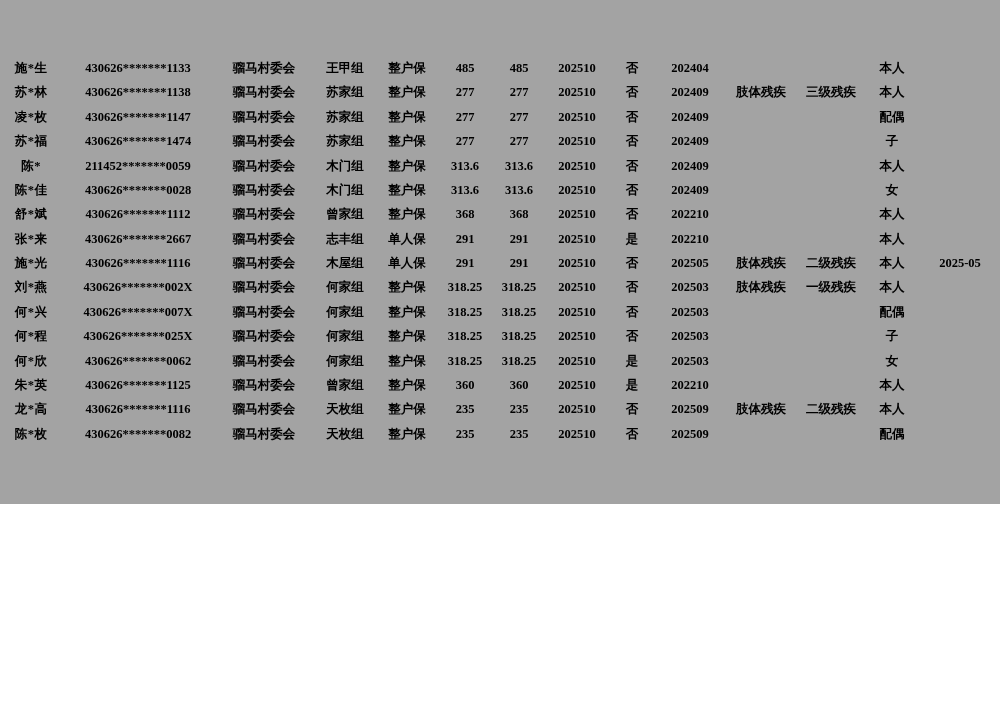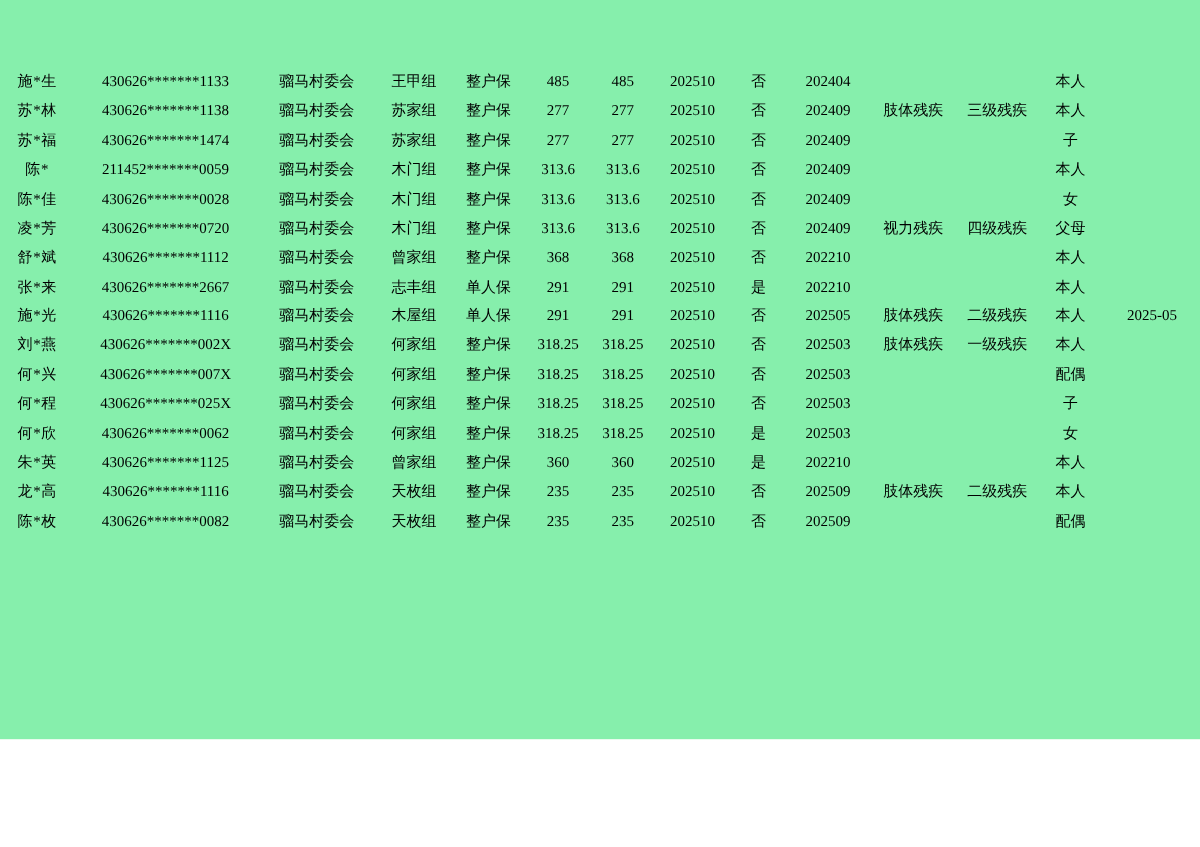--- a/index.html
+++ b/index.html
@@ -10,23 +10,24 @@
   body {
     width: 1000px;
     height: 706px;
     font-family: "Liberation Serif", "DejaVu Serif", serif;
     color: #000000;
     overflow: hidden;
   }
   .page {
     position: relative;
     width: 1000px;
-    height: 616px;
-    background: #86efac;
+    height: 504px;
+    background: #a3a3a3;
     box-sizing: border-box;
+    font-weight: bold;
   }
   .sheet {
     position: absolute;
     left: 0;
     top: 56px;
     width: 1000px;
   }
   table.grid {
     border-collapse: collapse;
     width: 1000px;
@@ -121,20 +122,36 @@
             <td class="cell-num">277</td>
             <td class="cell-num">202510</td>
             <td class="cell-num">否</td>
             <td class="cell-num">202409</td>
             <td class="cell-dis">肢体残疾</td>
             <td class="cell-lvl">三级残疾</td>
             <td class="cell-rel">本人</td>
             <td class="cell-extra"></td>
           </tr>
           <tr>
+            <td class="cell-name">凌*枚</td>
+            <td class="cell-id">430626*******1147</td>
+            <td class="cell-num">骝马村委会</td>
+            <td class="cell-num">苏家组</td>
+            <td class="cell-num">整户保</td>
+            <td class="cell-num">277</td>
+            <td class="cell-num">277</td>
+            <td class="cell-num">202510</td>
+            <td class="cell-num">否</td>
+            <td class="cell-num">202409</td>
+            <td class="cell-dis"></td>
+            <td class="cell-lvl"></td>
+            <td class="cell-rel">配偶</td>
+            <td class="cell-extra"></td>
+          </tr>
+          <tr>
             <td class="cell-name">苏*福</td>
             <td class="cell-id">430626*******1474</td>
             <td class="cell-num">骝马村委会</td>
             <td class="cell-num">苏家组</td>
             <td class="cell-num">整户保</td>
             <td class="cell-num">277</td>
             <td class="cell-num">277</td>
             <td class="cell-num">202510</td>
             <td class="cell-num">否</td>
             <td class="cell-num">202409</td>
@@ -166,36 +183,20 @@
             <td class="cell-num">木门组</td>
             <td class="cell-num">整户保</td>
             <td class="cell-num">313.6</td>
             <td class="cell-num">313.6</td>
             <td class="cell-num">202510</td>
             <td class="cell-num">否</td>
             <td class="cell-num">202409</td>
             <td class="cell-dis"></td>
             <td class="cell-lvl"></td>
             <td class="cell-rel">女</td>
-            <td class="cell-extra"></td>
-          </tr>
-          <tr>
-            <td class="cell-name">凌*芳</td>
-            <td class="cell-id">430626*******0720</td>
-            <td class="cell-num">骝马村委会</td>
-            <td class="cell-num">木门组</td>
-            <td class="cell-num">整户保</td>
-            <td class="cell-num">313.6</td>
-            <td class="cell-num">313.6</td>
-            <td class="cell-num">202510</td>
-            <td class="cell-num">否</td>
-            <td class="cell-num">202409</td>
-            <td class="cell-dis">视力残疾</td>
-            <td class="cell-lvl">四级残疾</td>
-            <td class="cell-rel">父母</td>
             <td class="cell-extra"></td>
           </tr>
           <tr>
             <td class="cell-name">舒*斌</td>
             <td class="cell-id">430626*******1112</td>
             <td class="cell-num">骝马村委会</td>
             <td class="cell-num">曾家组</td>
             <td class="cell-num">整户保</td>
             <td class="cell-num">368</td>
             <td class="cell-num">368</td>

